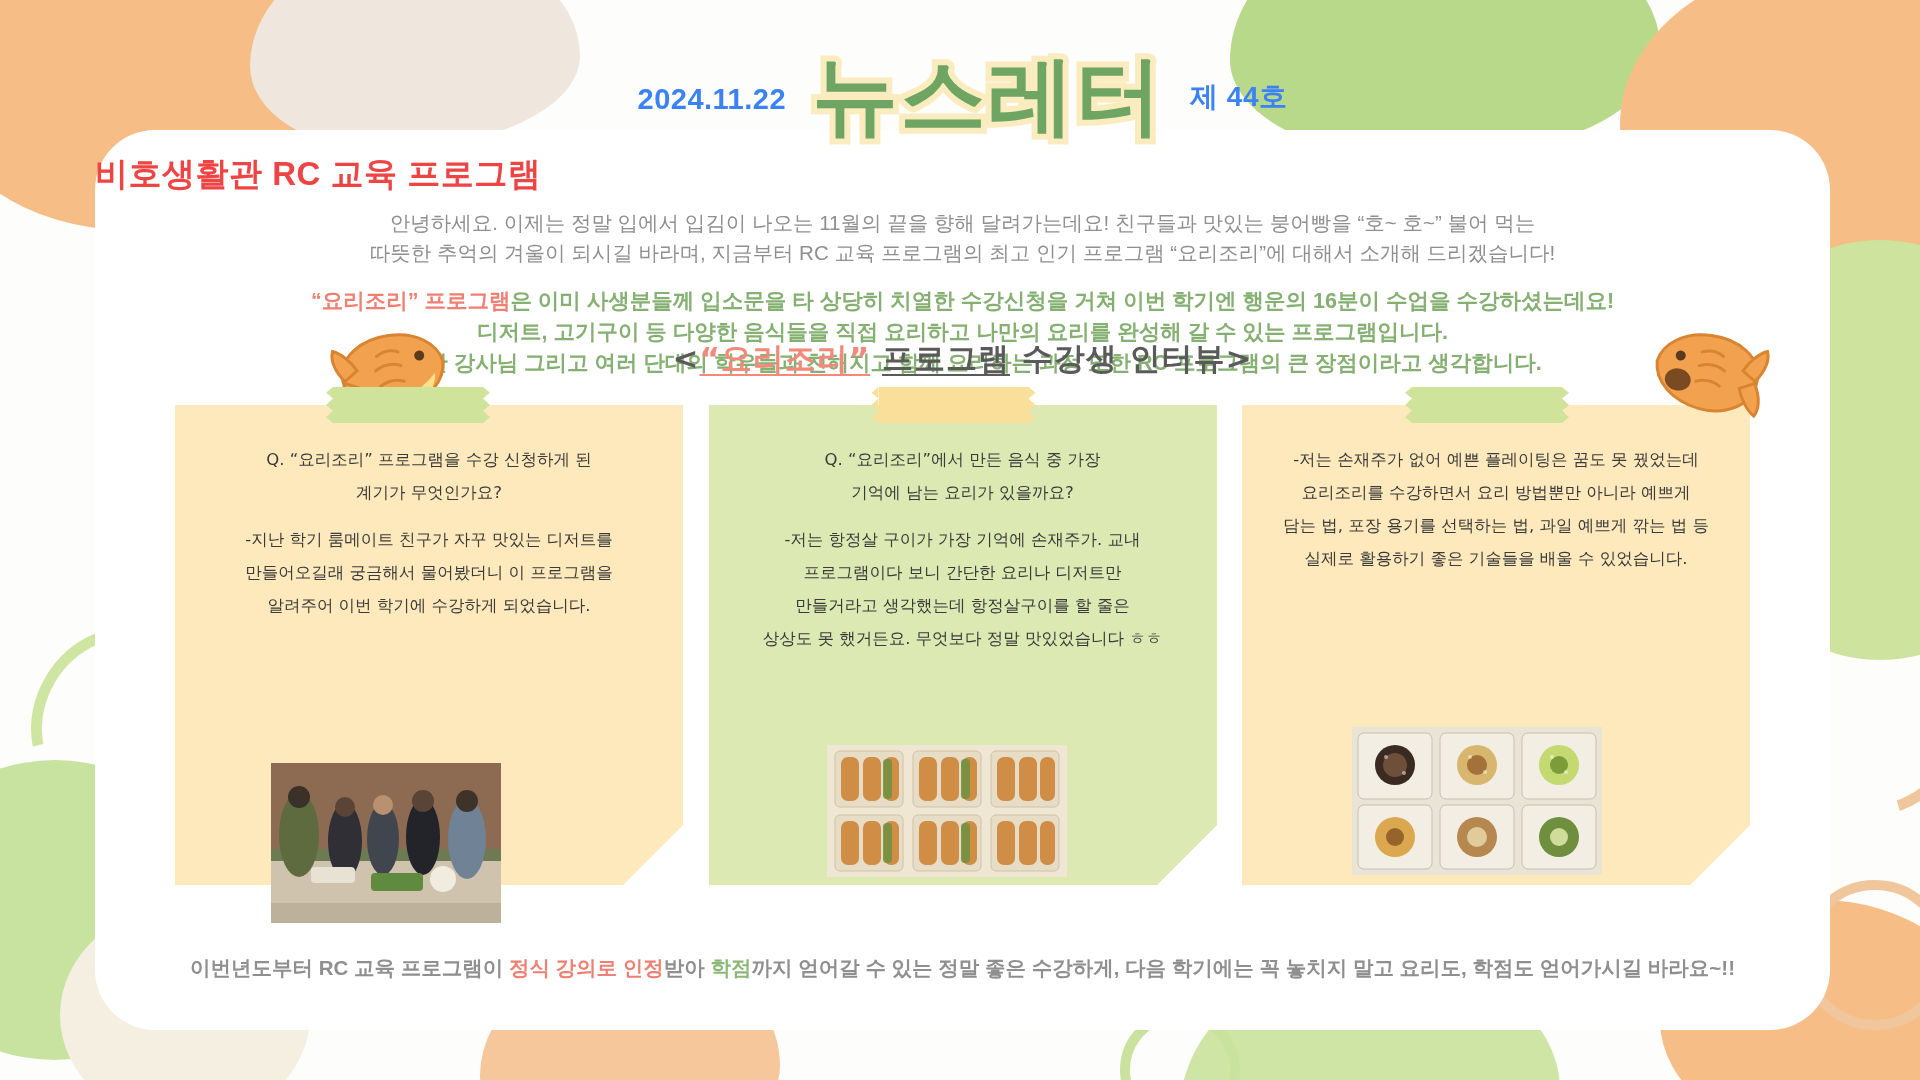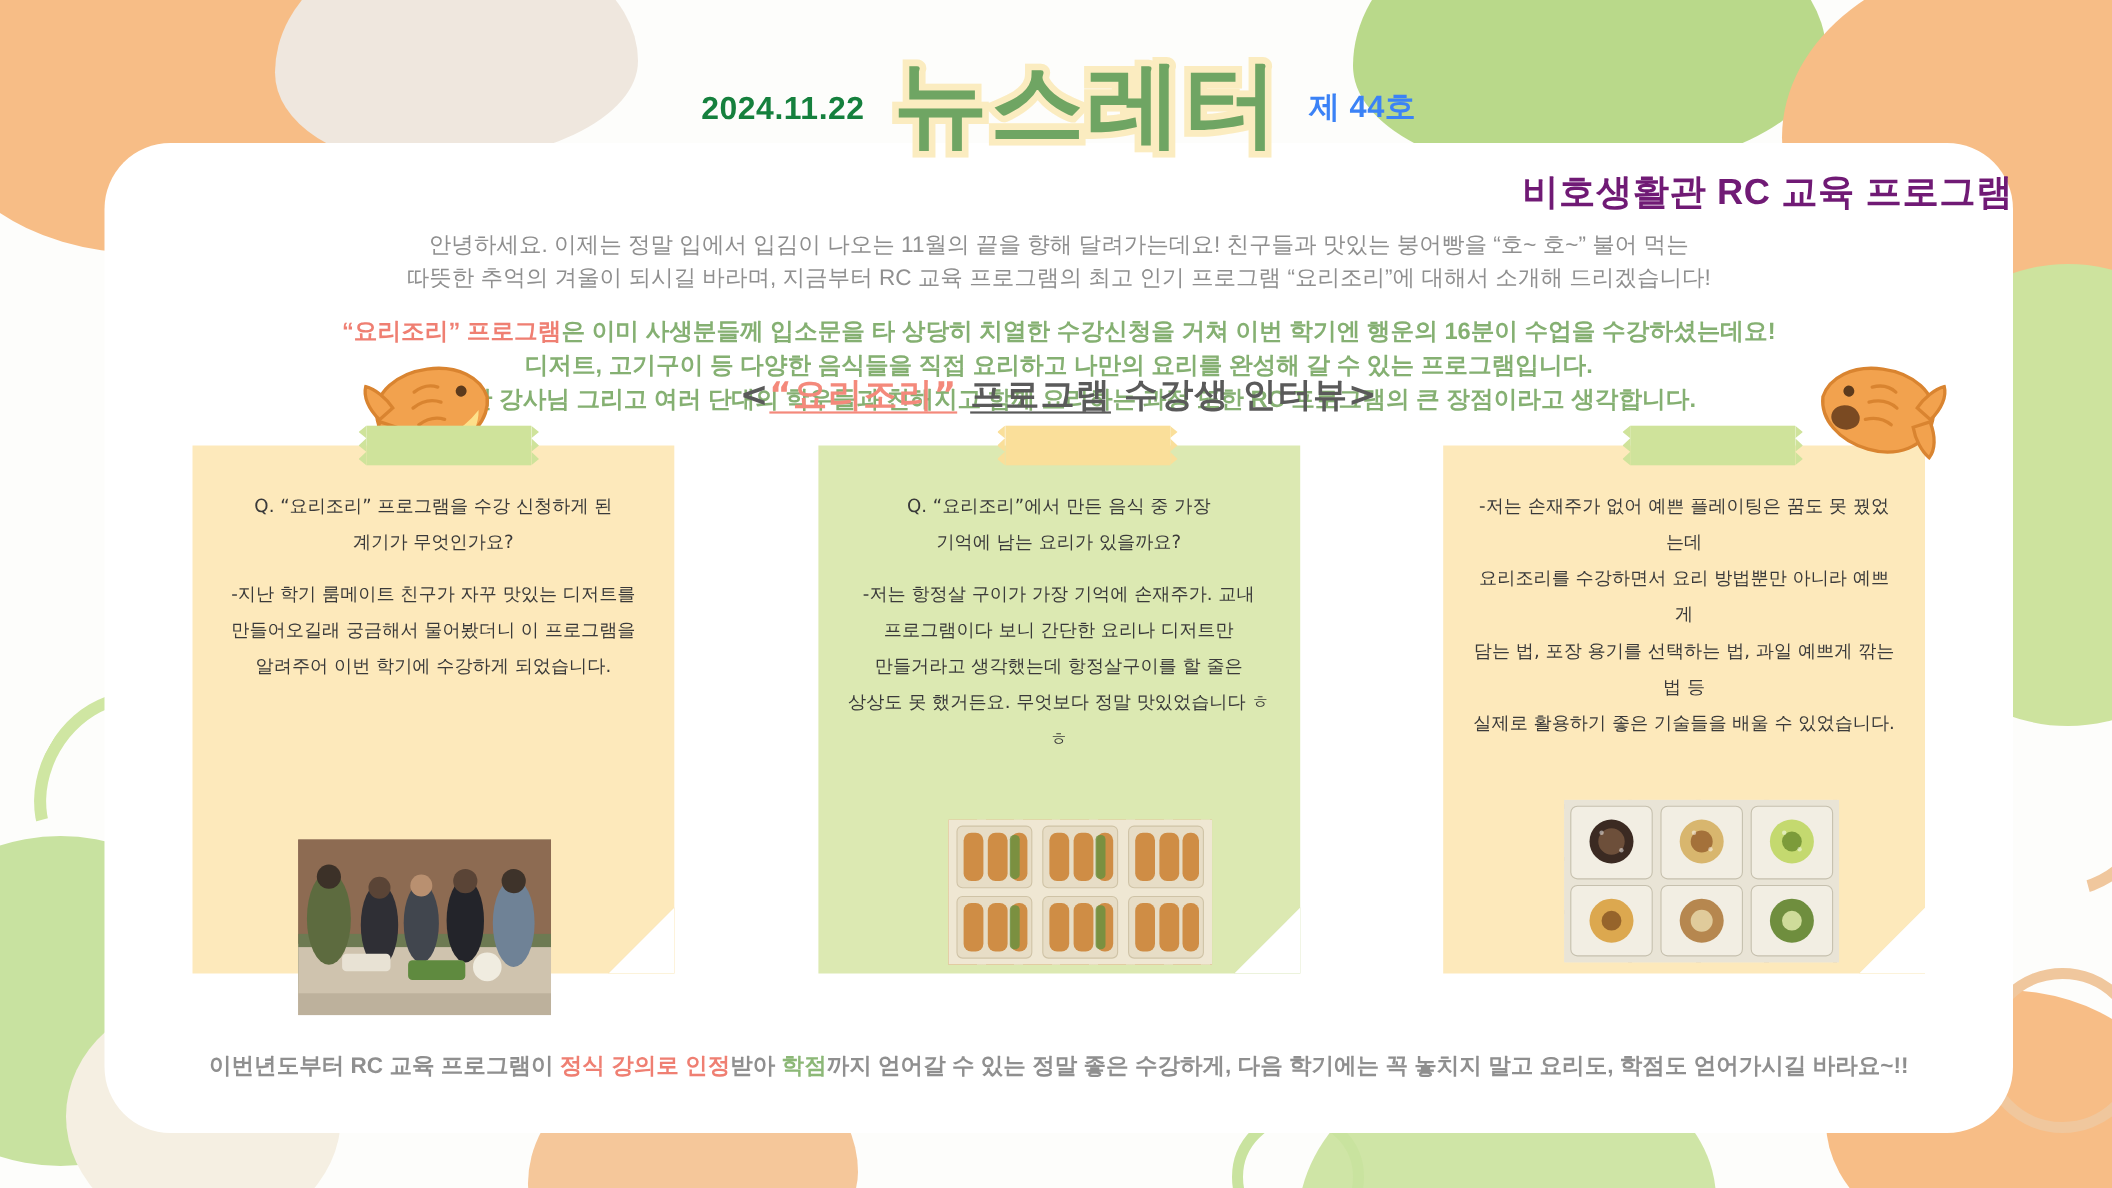--- a/index.html
+++ b/index.html
@@ -101,38 +101,38 @@
     border-radius: 60px;
     z-index: 2;
   }
 
   
   .header-row {
     position: absolute; left: 0; right: 0; top: -78px;
     display: flex; align-items: flex-end; justify-content: center; gap: 26px;
   }
   .date {
-    font-size: 29px; color: #15803d; font-weight: 700;
+    font-size: 29px; color: #3b82f6; font-weight: 700;
     letter-spacing: 0.5px; padding-bottom: 22px;
   }
   .issue {
     font-size: 28px; color: #3b82f6; font-weight: 600;
     padding-bottom: 22px; letter-spacing: 0.5px;
   }
   .main-title {
     font-size: 86px; font-weight: 900; color: #6fa563;
     letter-spacing: 2px; line-height: 1;
     -webkit-text-stroke: 12px #fbecc0;
     paint-order: stroke fill;
     white-space: nowrap;
   }
   .subtitle {
     position: absolute; left: 0; right: 0; top: 22px;
-    text-align: right;
-    font-size: 33px; font-weight: 800; color: #701a75;
+    text-align: left;
+    font-size: 33px; font-weight: 800; color: #ef4444;
     letter-spacing: 0.5px;
   }
 
   
   .fish {
     position: absolute; width: 120px; height: 92px; z-index: 4;
   }
   .fish-left  { left: 235px; top: 196px; transform: rotate(-12deg); }
   .fish-right { left: 1555px; top: 196px; transform: rotate(12deg); }
 
@@ -165,21 +165,21 @@
   .iv-header .salmon.uline { text-decoration-color:#f4897b; }
 
   
   .cards {
     position: absolute; left: 80px; top: 275px;
     width: 1575px; height: 500px;
     display: flex; justify-content: space-between;
   }
   .card {
     position: relative;
-    width: 438px; height: 480px;
+    width: 508px; height: 480px;
     padding: 38px 26px 0 26px;
     font-family: "DejaVu Sans", sans-serif;
   }
   .card.cream { background: #fde9bb; }
   .card.green { background: #dce9b2; }
 
   
   .card .fold {
     position: absolute; right: 0; bottom: 0;
     width: 0; height: 0;

